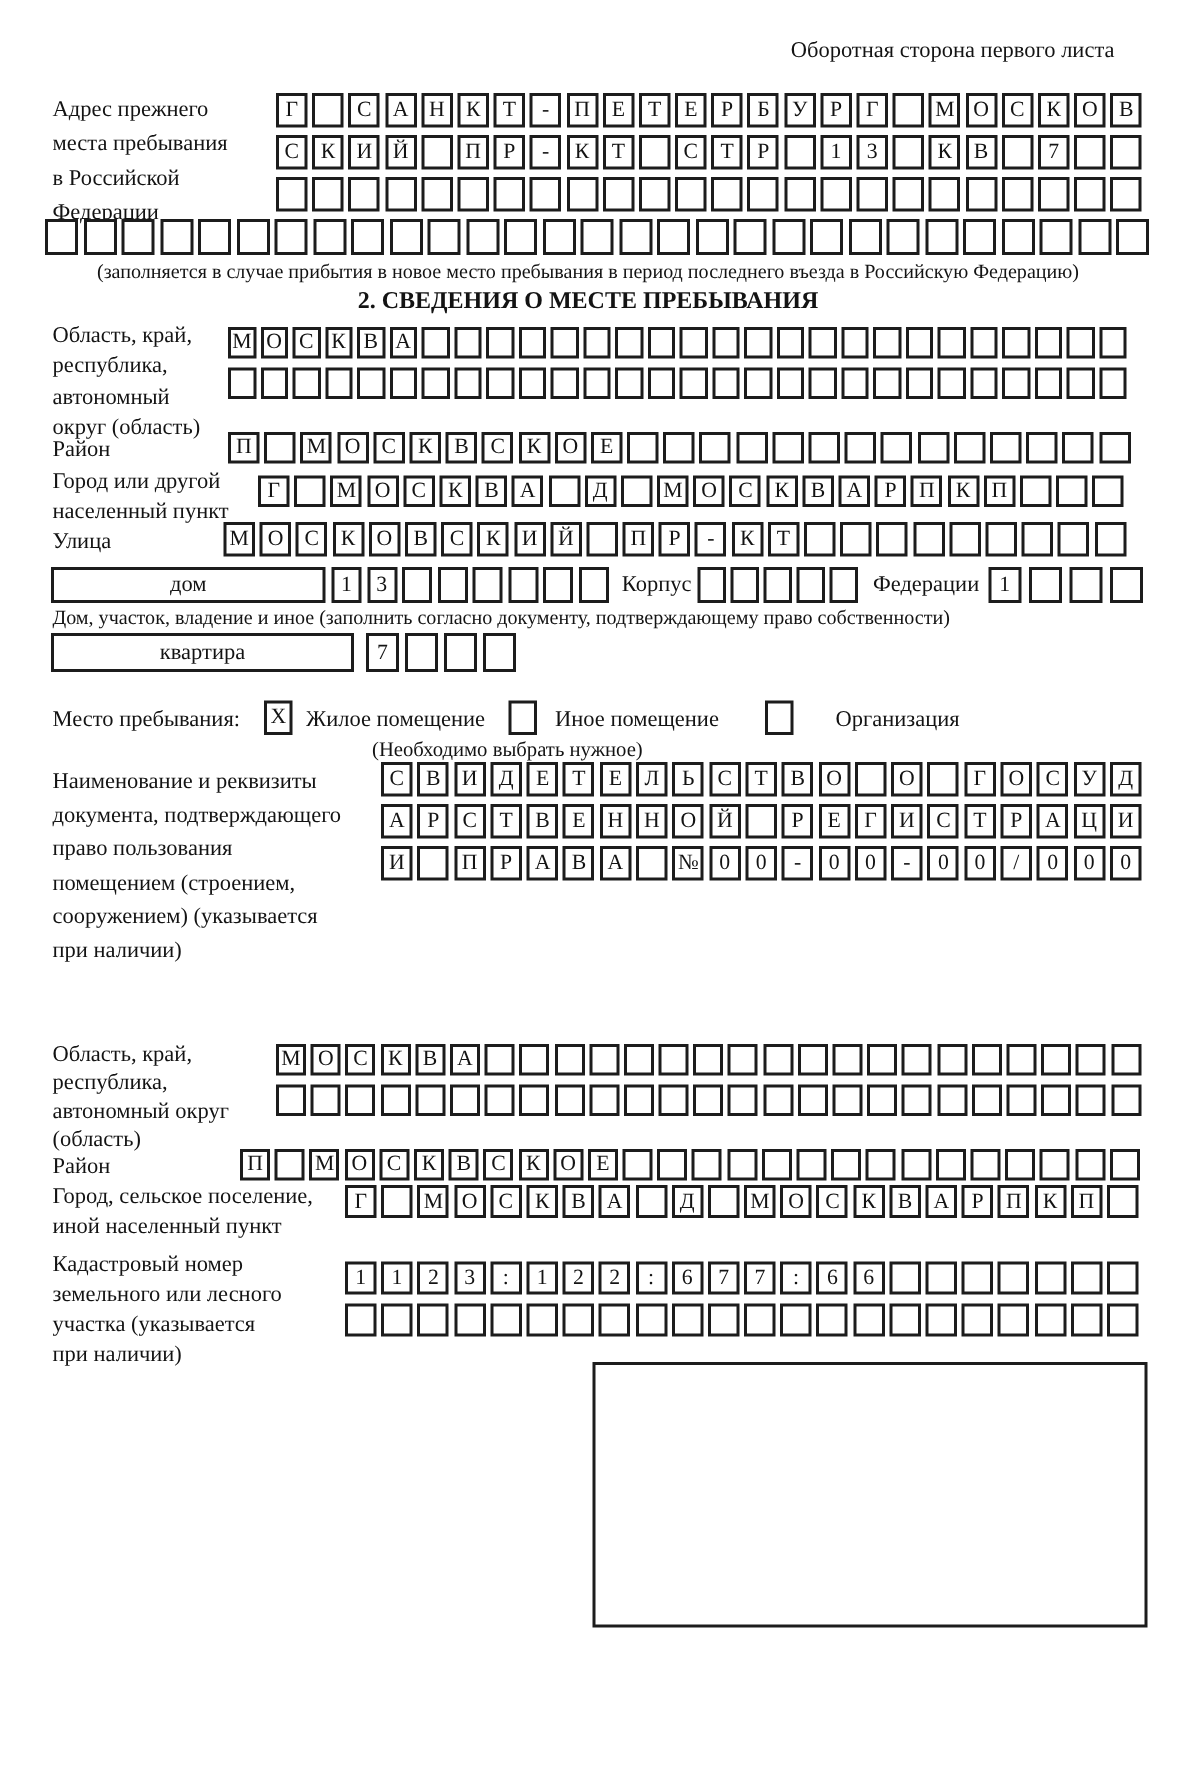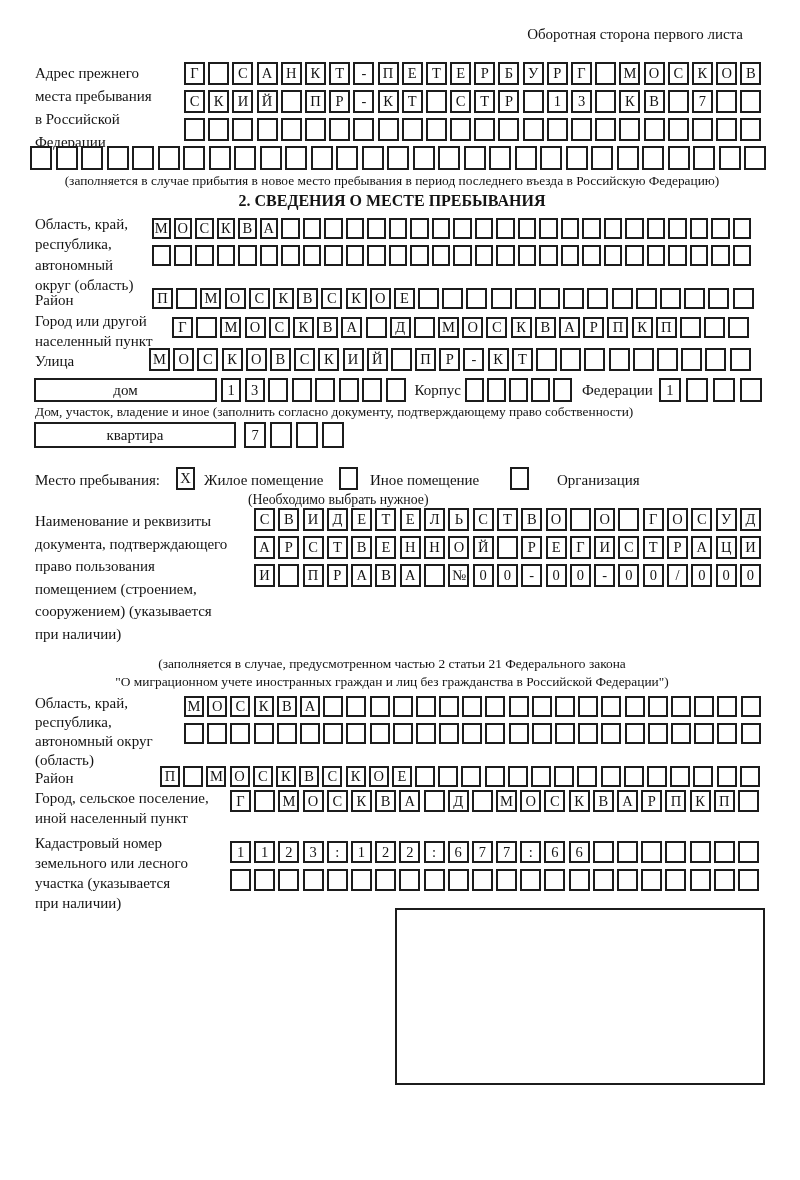--- a/index.html
+++ b/index.html
@@ -415,22 +415,20 @@
       <span class="cbox" style="width: 21px; height: 23px;">0</span>
       <span class="cbox" style="width: 21px; height: 23px;">-</span>
       <span class="cbox" style="width: 21px; height: 23px;">0</span>
       <span class="cbox" style="width: 21px; height: 23px;">0</span>
       <span class="cbox" style="width: 21px; height: 23px;">/</span>
       <span class="cbox" style="width: 21px; height: 23px;">0</span>
       <span class="cbox" style="width: 21px; height: 23px;">0</span>
       <span class="cbox" style="width: 21px; height: 23px;">0</span>
     </div>
 
-  <div class="abs cap center" style="top:655px;line-height:18px;white-space:pre-line;">(заполняется в случае, предусмотренном частью 2 статьи 21 Федерального закона
-"О миграционном учете иностранных граждан и лиц без гражданства в Российской Федерации")</div>
 
   <div class="abs lbl" style="left:35px;top:694px;line-height:19px;">Область, край,
 республика,
 автономный округ
 (область)</div>
   <div class="boxrow" style="left: 184px; top: 696px; gap: 3.2px;">
       <span class="cbox" style="width: 20px; height: 21px;">М</span>
       <span class="cbox" style="width: 20px; height: 21px;">О</span>
       <span class="cbox" style="width: 20px; height: 21px;">С</span>
       <span class="cbox" style="width: 20px; height: 21px;">К</span>

